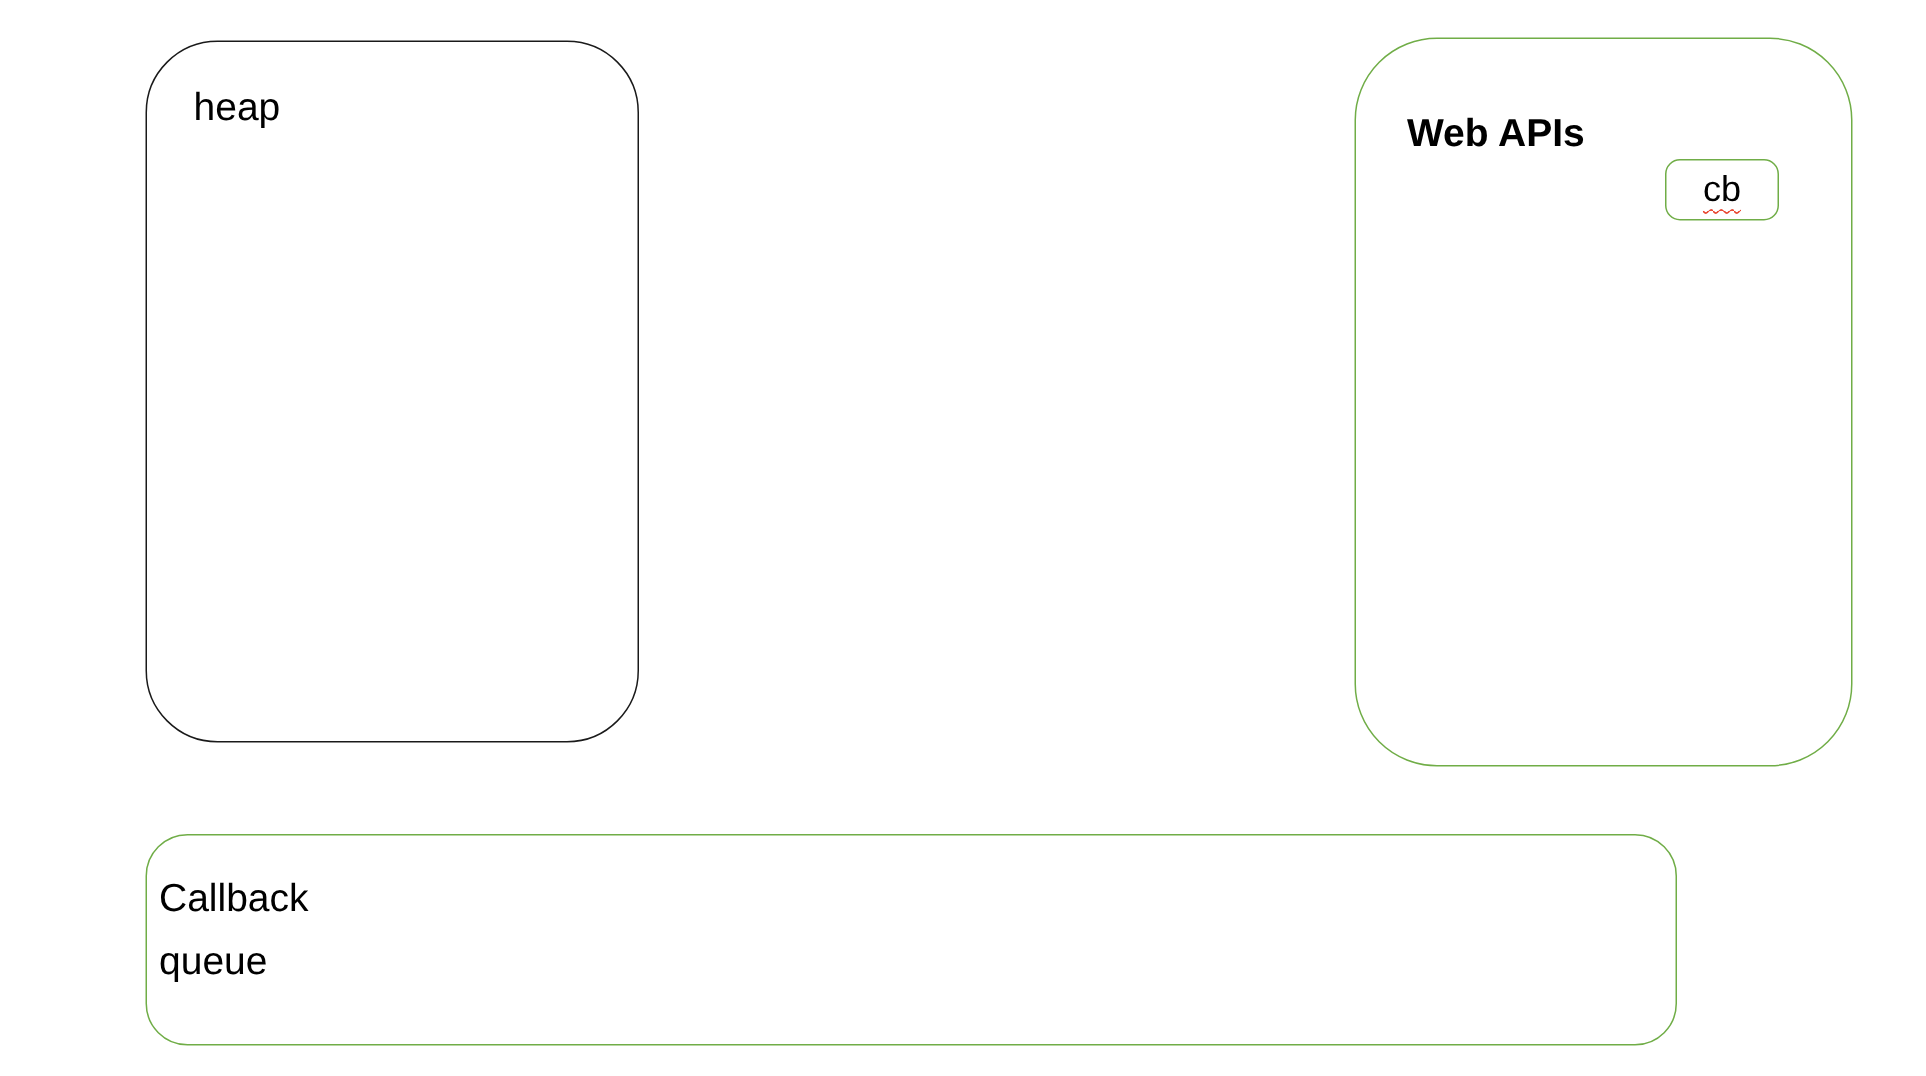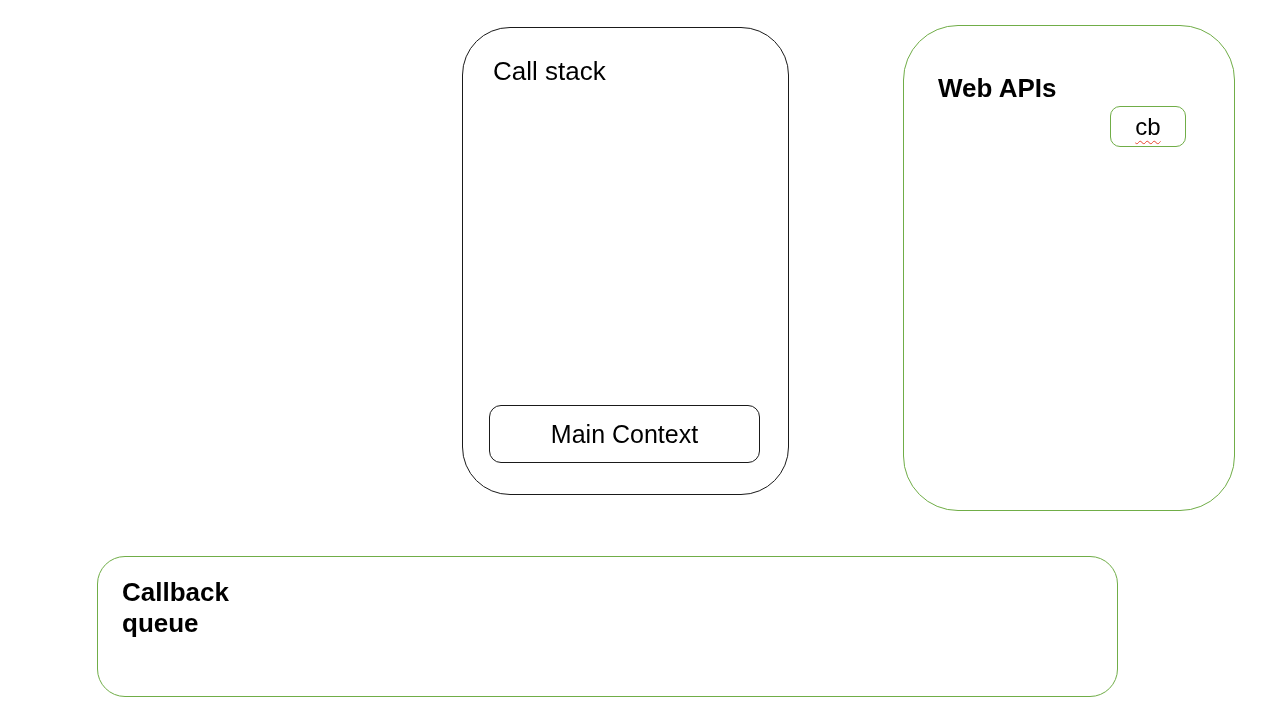--- a/index.html
+++ b/index.html
@@ -95,24 +95,23 @@
 
   
   .callback-queue-box {
     left: 97px; top: 556px;
     width: 1021px; height: 141px;
     border: 1.5px solid var(--green-border);
     border-radius: 28px;
     z-index: 1;
   }
   .callback-queue-box .box-label {
-    position: absolute; left: 24px; top: 20px;
+    position: absolute; left: 8px; top: 20px;
     white-space: pre-line;
-    line-height: 31px;
-    font-weight: bold;
+    line-height: 42px;
   }
 
   
   .u-wavy {
     text-decoration-line: underline;
     text-decoration-style: wavy;
     text-decoration-color: var(--spell-red);
     text-decoration-thickness: 1px;
     text-underline-offset: 8px;
   }
@@ -123,28 +122,25 @@
     text-decoration-color: #000;
     text-decoration-thickness: 1.5px;
     text-underline-offset: 4px;
   }
 </style>
 </head>
 <body>
 
 <div class="canvas">
 
-
-  <div class="rbox call-stack-box">
-    <div class="box-label">Call stack</div>
+  <div class="rbox heap-box">
+    <div class="box-label">heap</div>
   </div>
 
-  <div class="rbox main-context-box">
-    <span>Main Context</span>
-  </div>
+
 
   <div class="rbox web-apis-box">
     <div class="box-label">Web APIs</div>
   </div>
 
 
   <div class="rbox cb-box">
     <span class="u-wavy">cb</span>
   </div>
 

